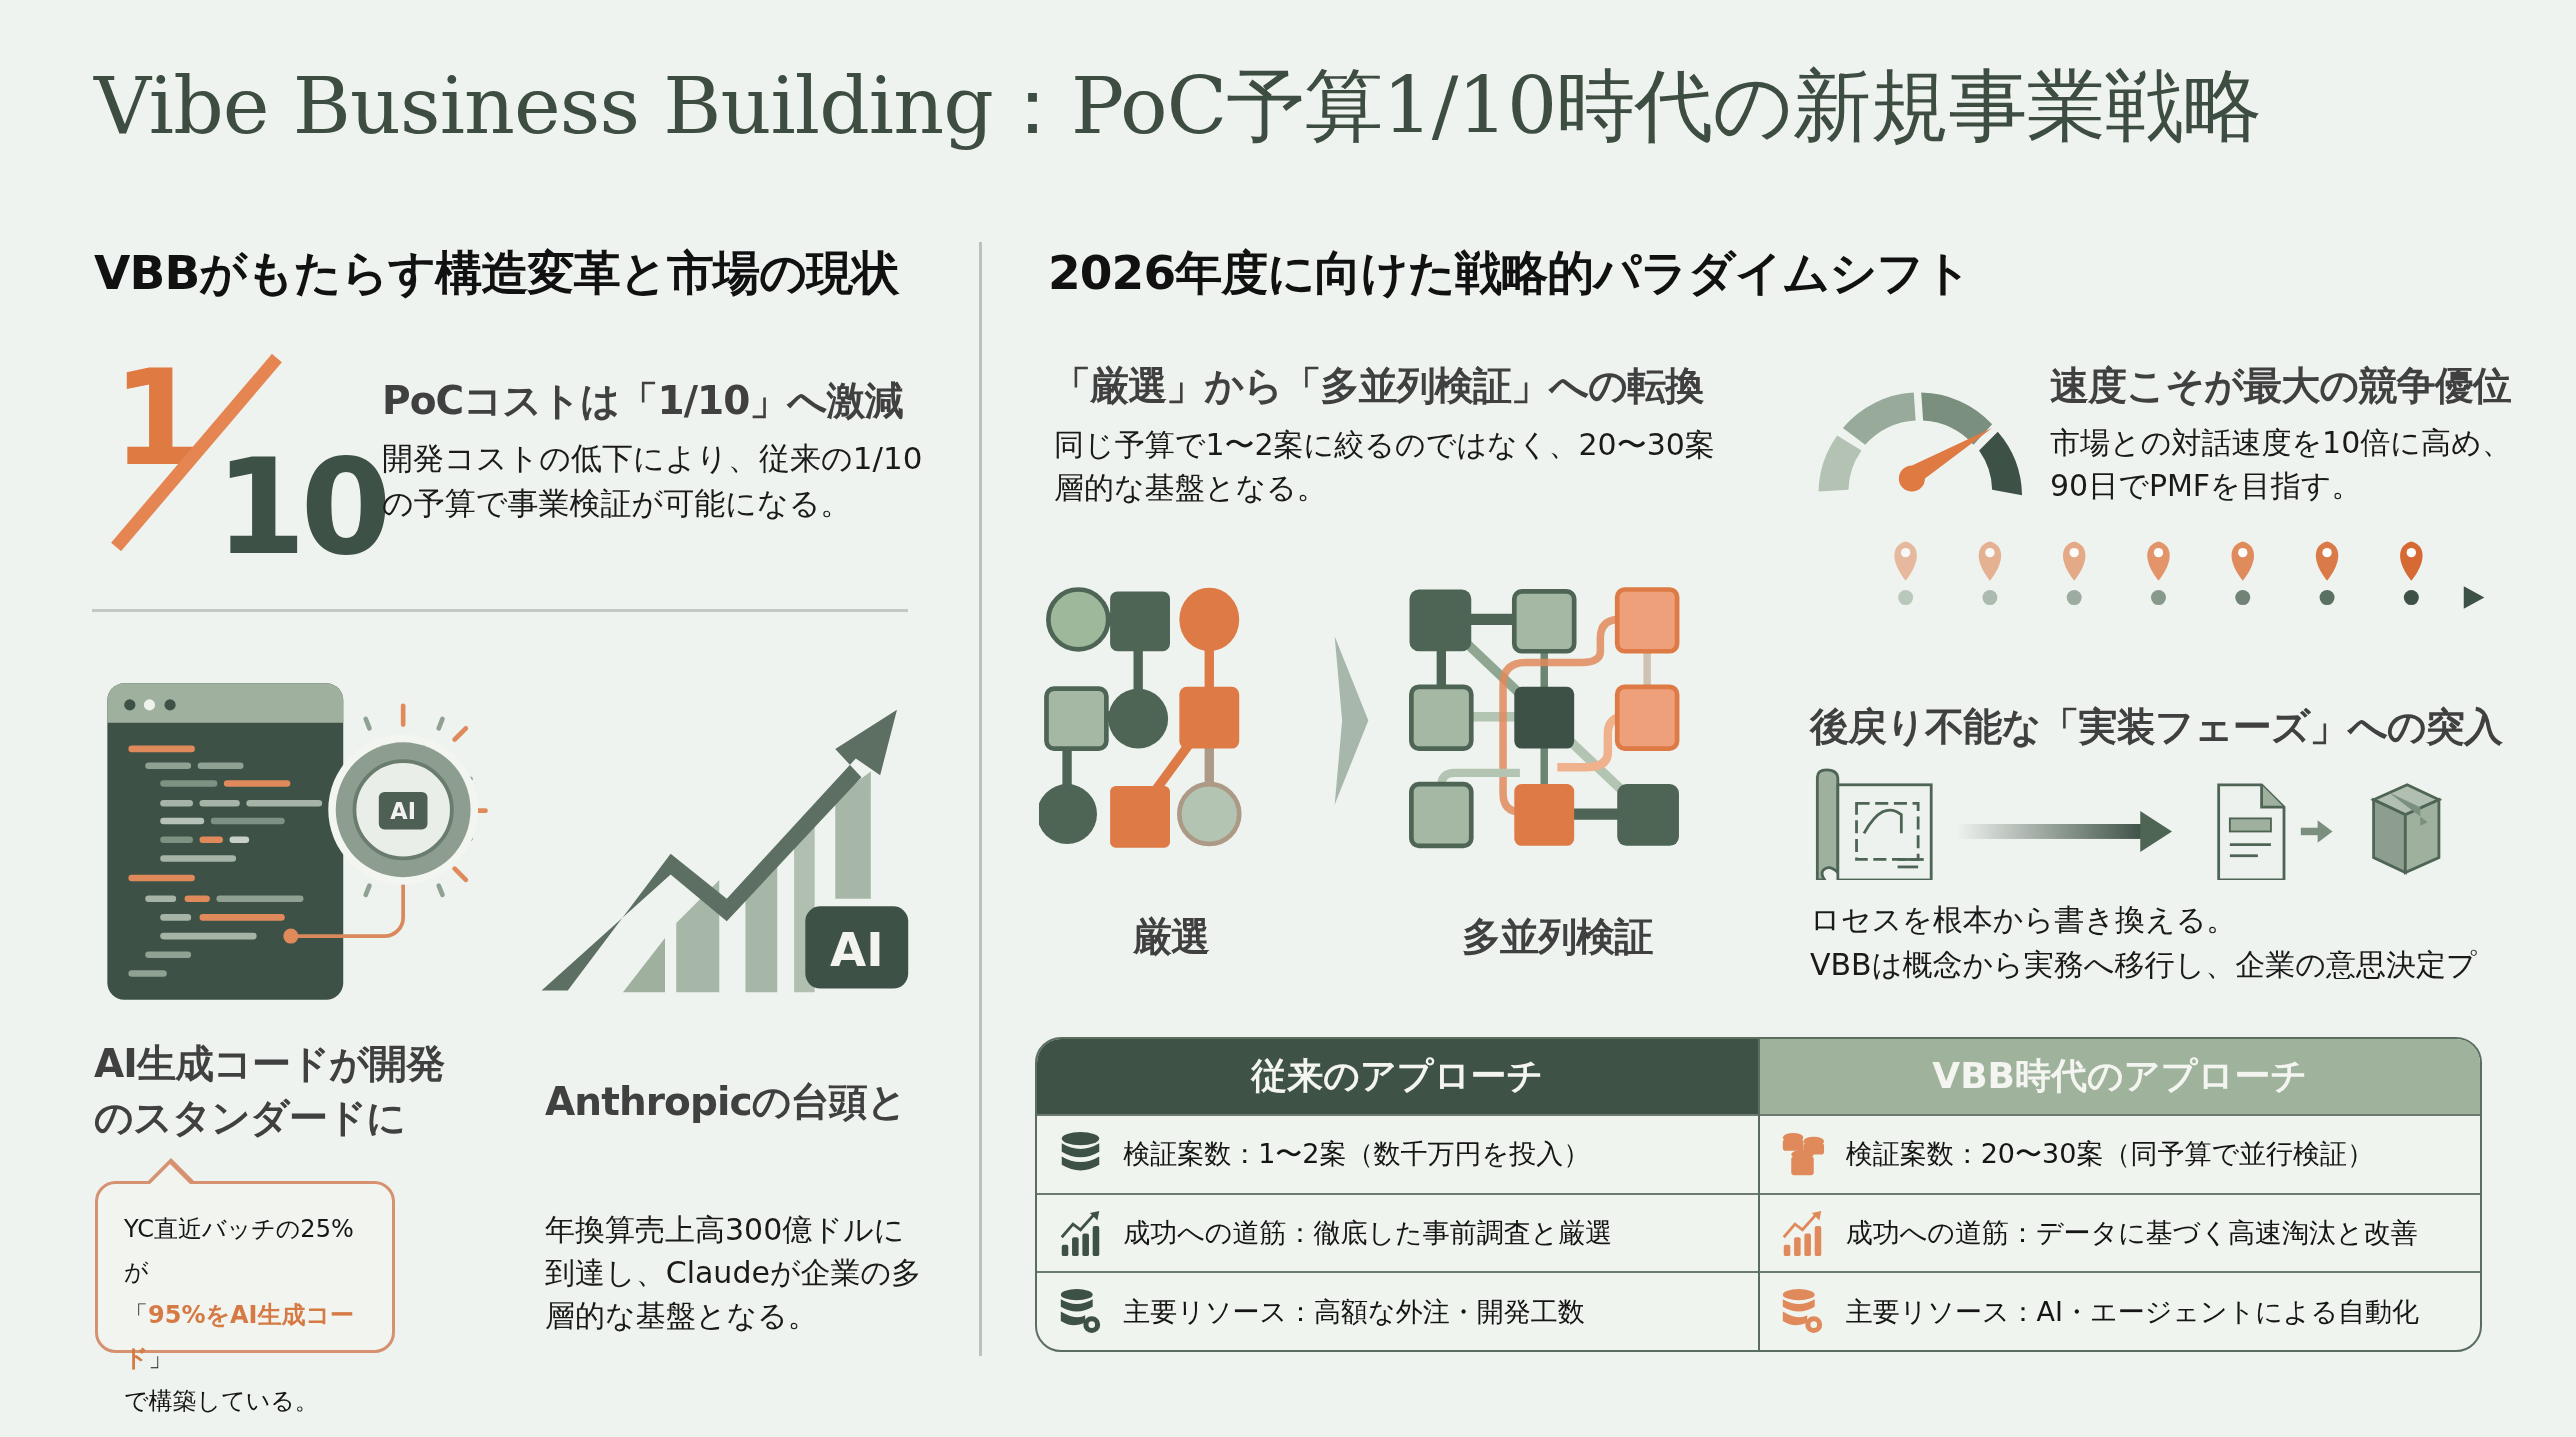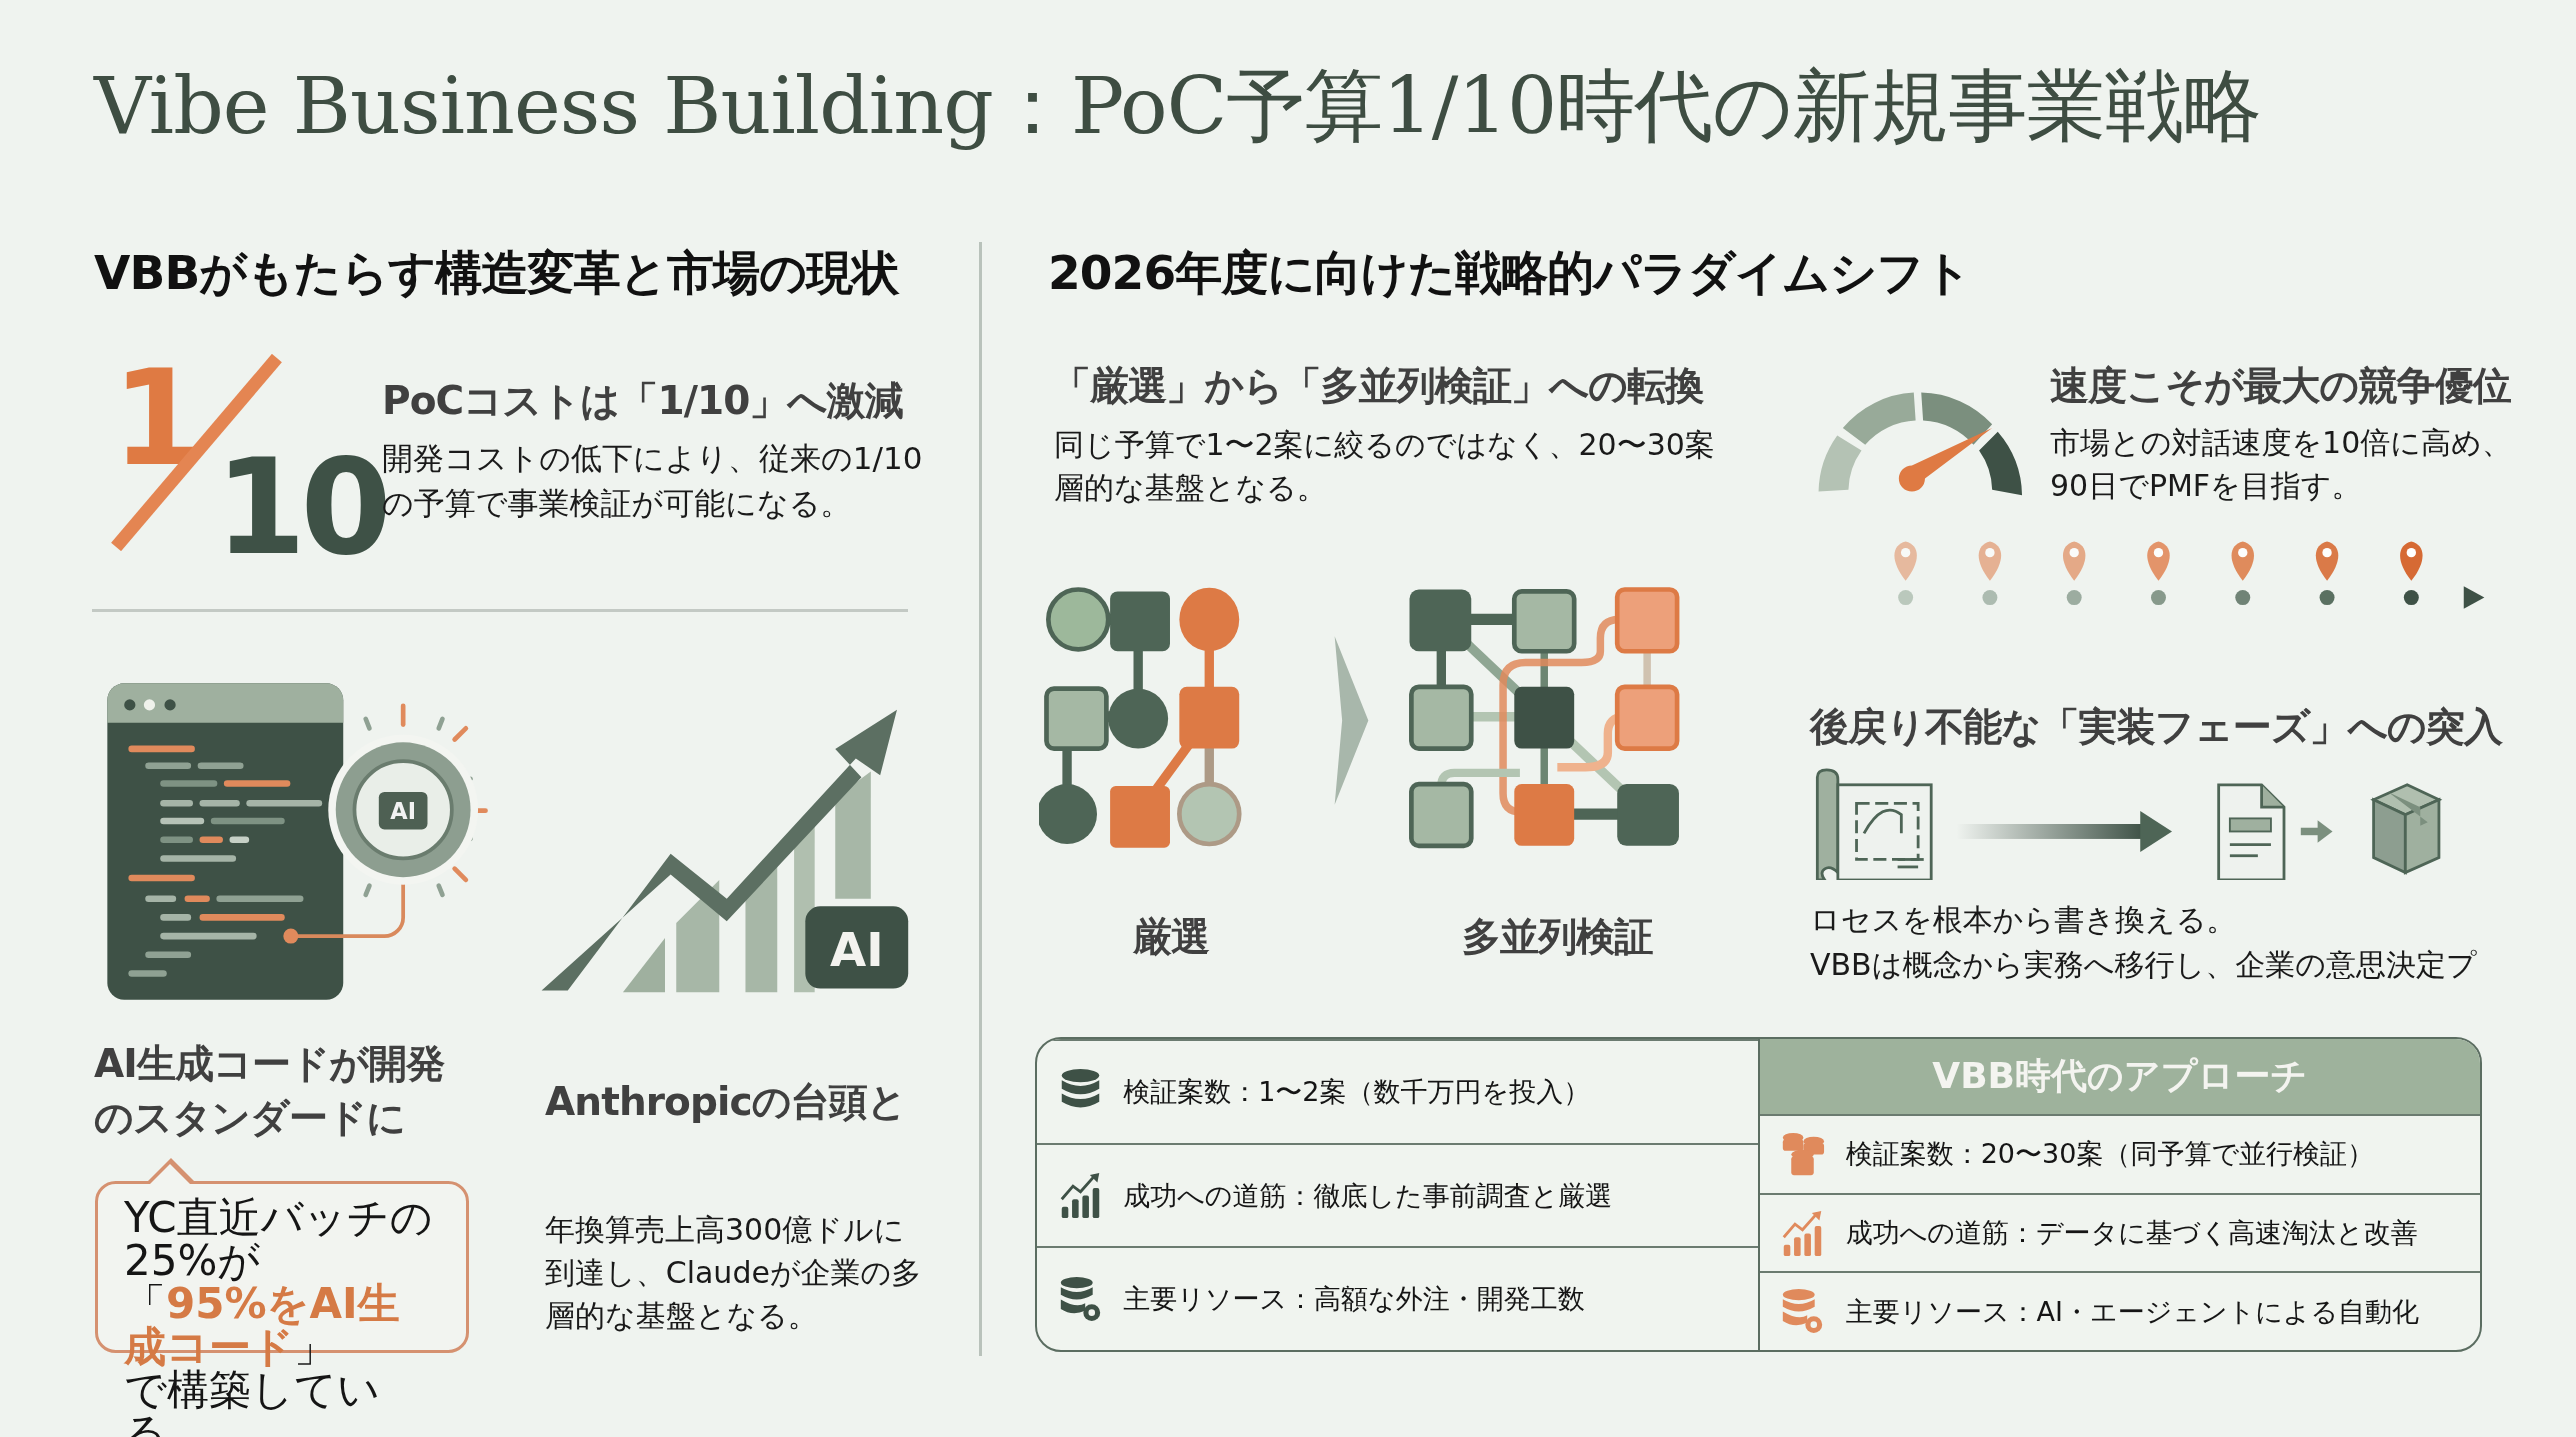--- a/index.html
+++ b/index.html
@@ -22,23 +22,23 @@
   .body { font-size: 32px; color: #1a1a1a; line-height: 45px; }
   .divider-v { left: 979px; top: 242px; width: 2.8px; height: 1114px; background: #b9c2bb; }
   .divider-h { left: 92px; top: 609px; width: 816px; height: 2.8px; background: #c3c9c4; }
 
   
   .frac-1 { left: 112px; top: 342px; font-size: 131px; font-weight: bold; color: #df7a43; }
   .frac-10 { left: 215px; top: 431px; font-size: 131px; font-weight: bold; color: #3e5146; letter-spacing: -5.6px; }
 
   
   .callout {
-    left: 95px; top: 1181px; width: 374px; height: 172px;
+    left: 95px; top: 1181px; width: 300px; height: 172px;
     border: 3.7px solid #d59170; border-radius: 20.6px; background: #f2f4f0;
-    padding: 12px 26px; font-size: 42px; line-height: 43px;
+    padding: 24px 26px; font-size: 24px; line-height: 43px;
   }
   .callout::before {
     content: ""; position: absolute; left: 49px; top: -26px;
     width: 0; height: 0;
     border-left: 24px solid transparent; border-right: 24px solid transparent;
     border-bottom: 24px solid #d59170;
   }
   .callout::after {
     content: ""; position: absolute; left: 52px; top: -19.7px;
     width: 0; height: 0;
@@ -323,20 +323,21 @@
     <polygon points="622,26 656,42 656,62 664,58" fill="#7b8f7e"></polygon>
   </g>
 </svg>
 <div class="abs body" style="left:1810px; top:897px; font-size:30px; line-height:45px;">
   <div>ロセスを根本から書き換える。</div>
   <div>VBBは概念から実務へ移行し、企業の意思決定プ</div>
 </div>
 
 <div class="abs table">
   <div class="col old">
+    <div class="col-head">従来のアプローチ</div>
     <div class="cell">
       <svg class="ic" viewBox="0 0 48 52">
         <ellipse cx="24" cy="9" rx="20" ry="7" fill="#3e5146"></ellipse>
         <path d="M4 14 q20 12 40 0 v9 q-20 12 -40 0z" fill="#3e5146"></path>
         <path d="M4 28 q20 12 40 0 v9 q-20 12 -40 0z" fill="#3e5146"></path>
       </svg>
       <span>検証案数：1〜2案（数千万円を投入）</span>
     </div>
     <div class="cell">
       <svg class="ic" viewBox="0 0 48 52">

